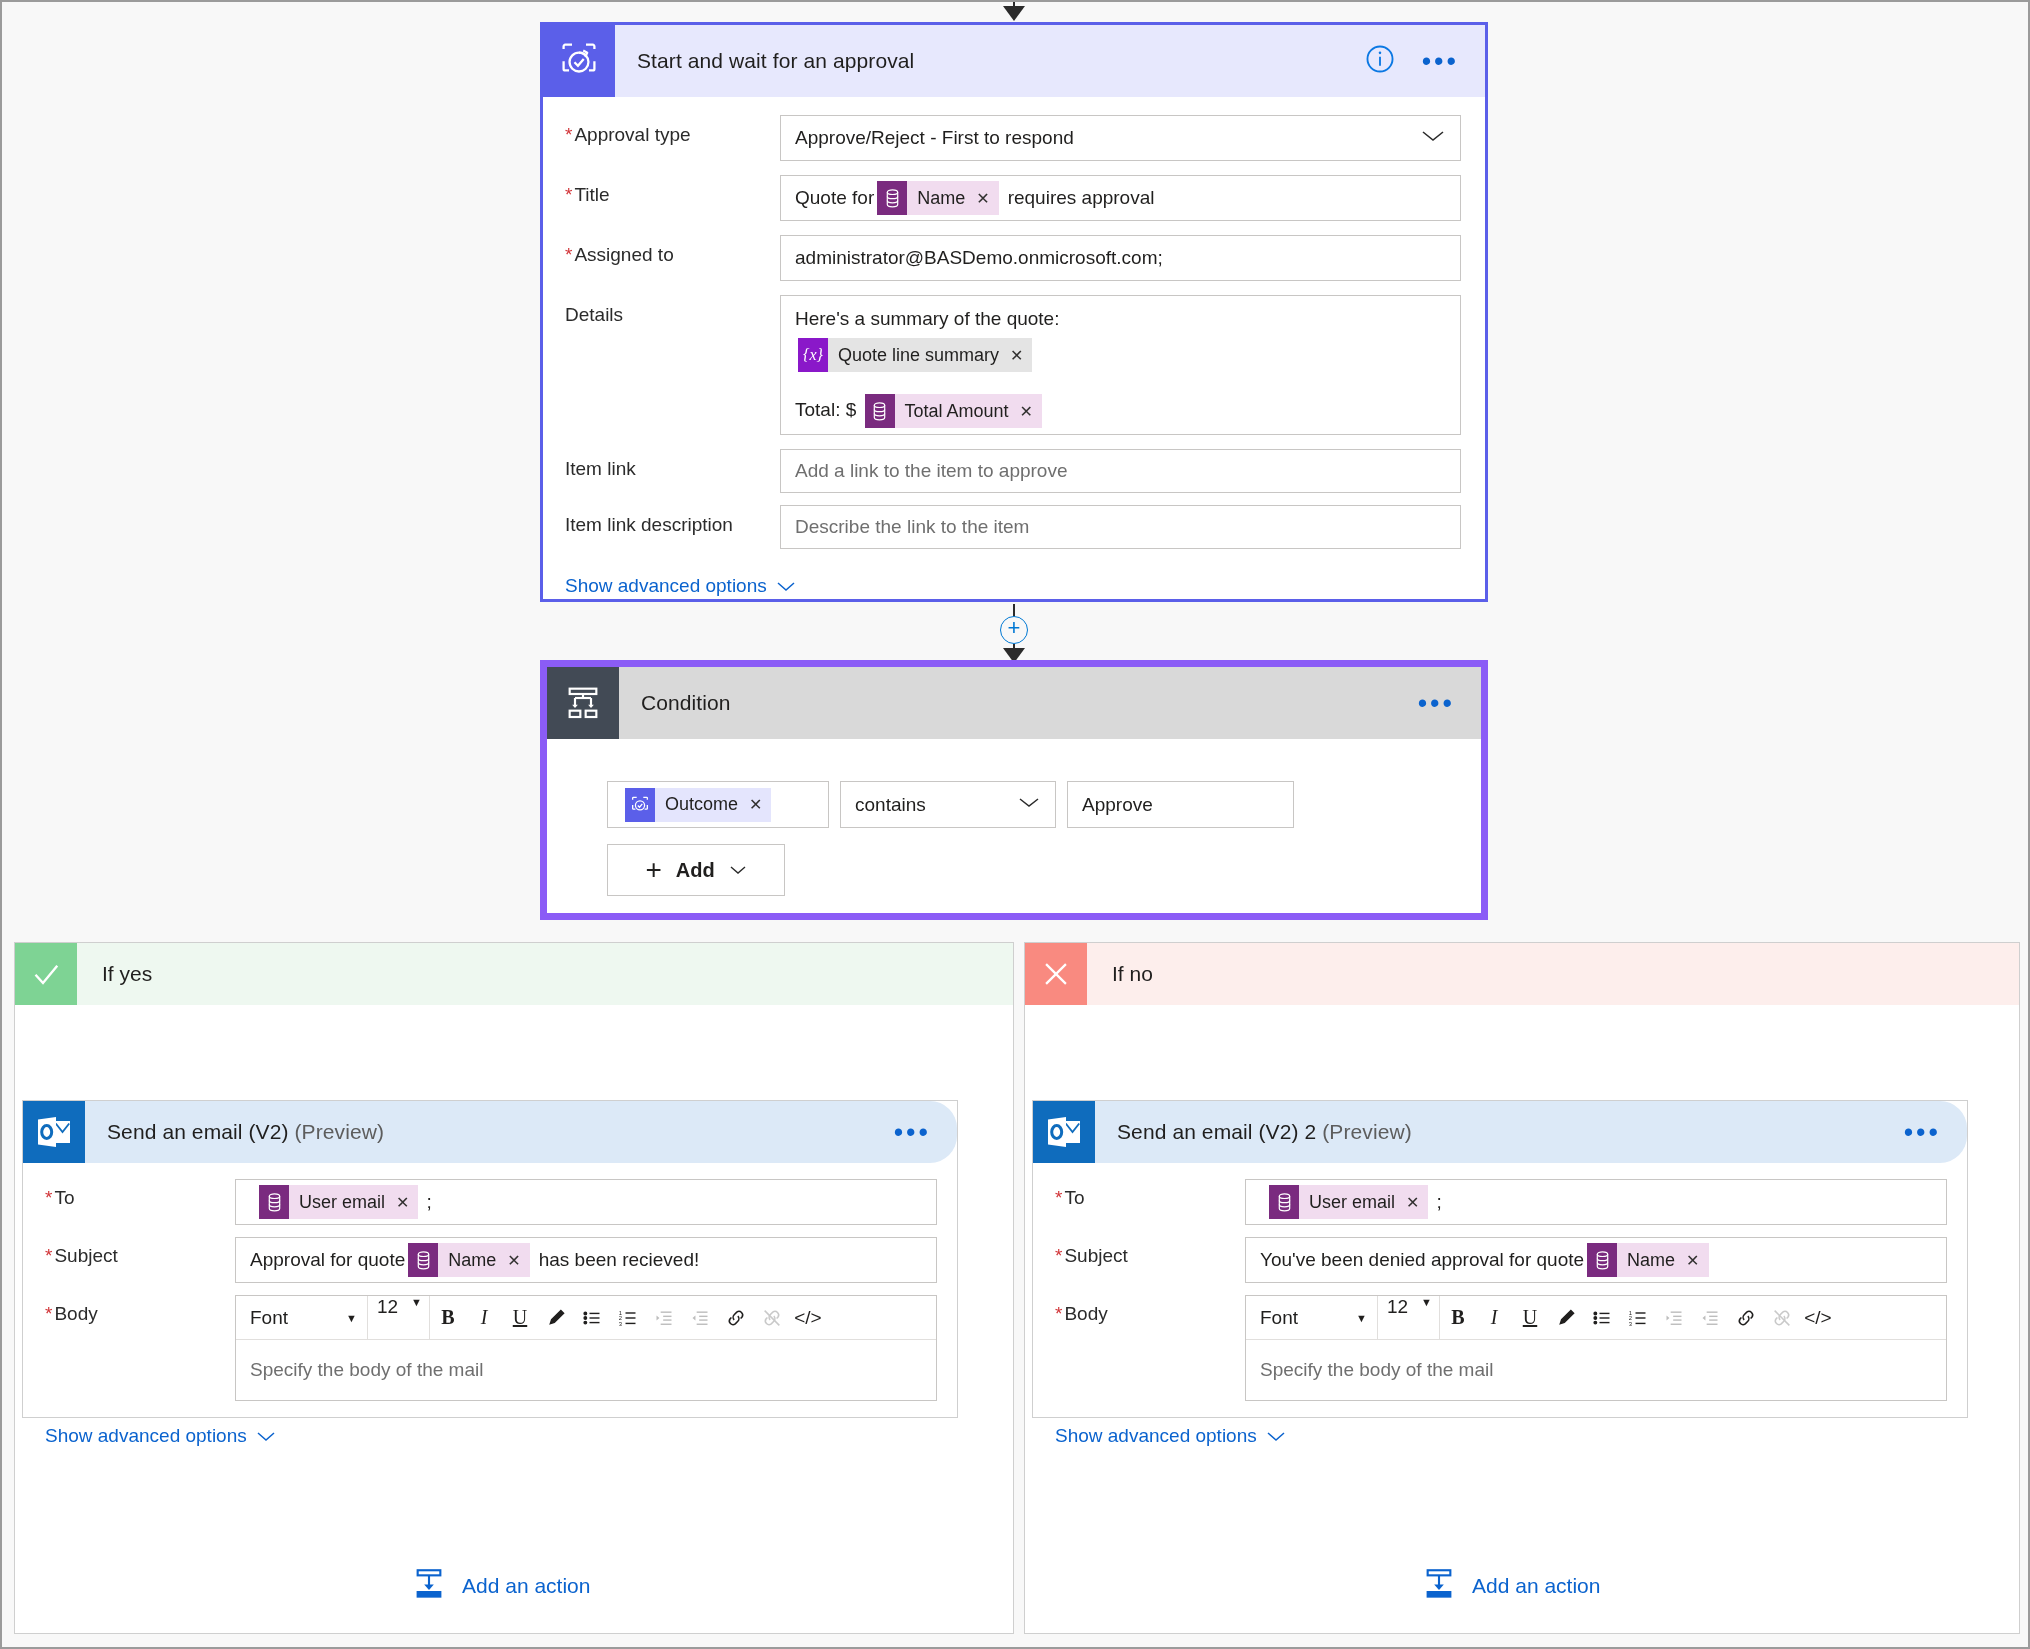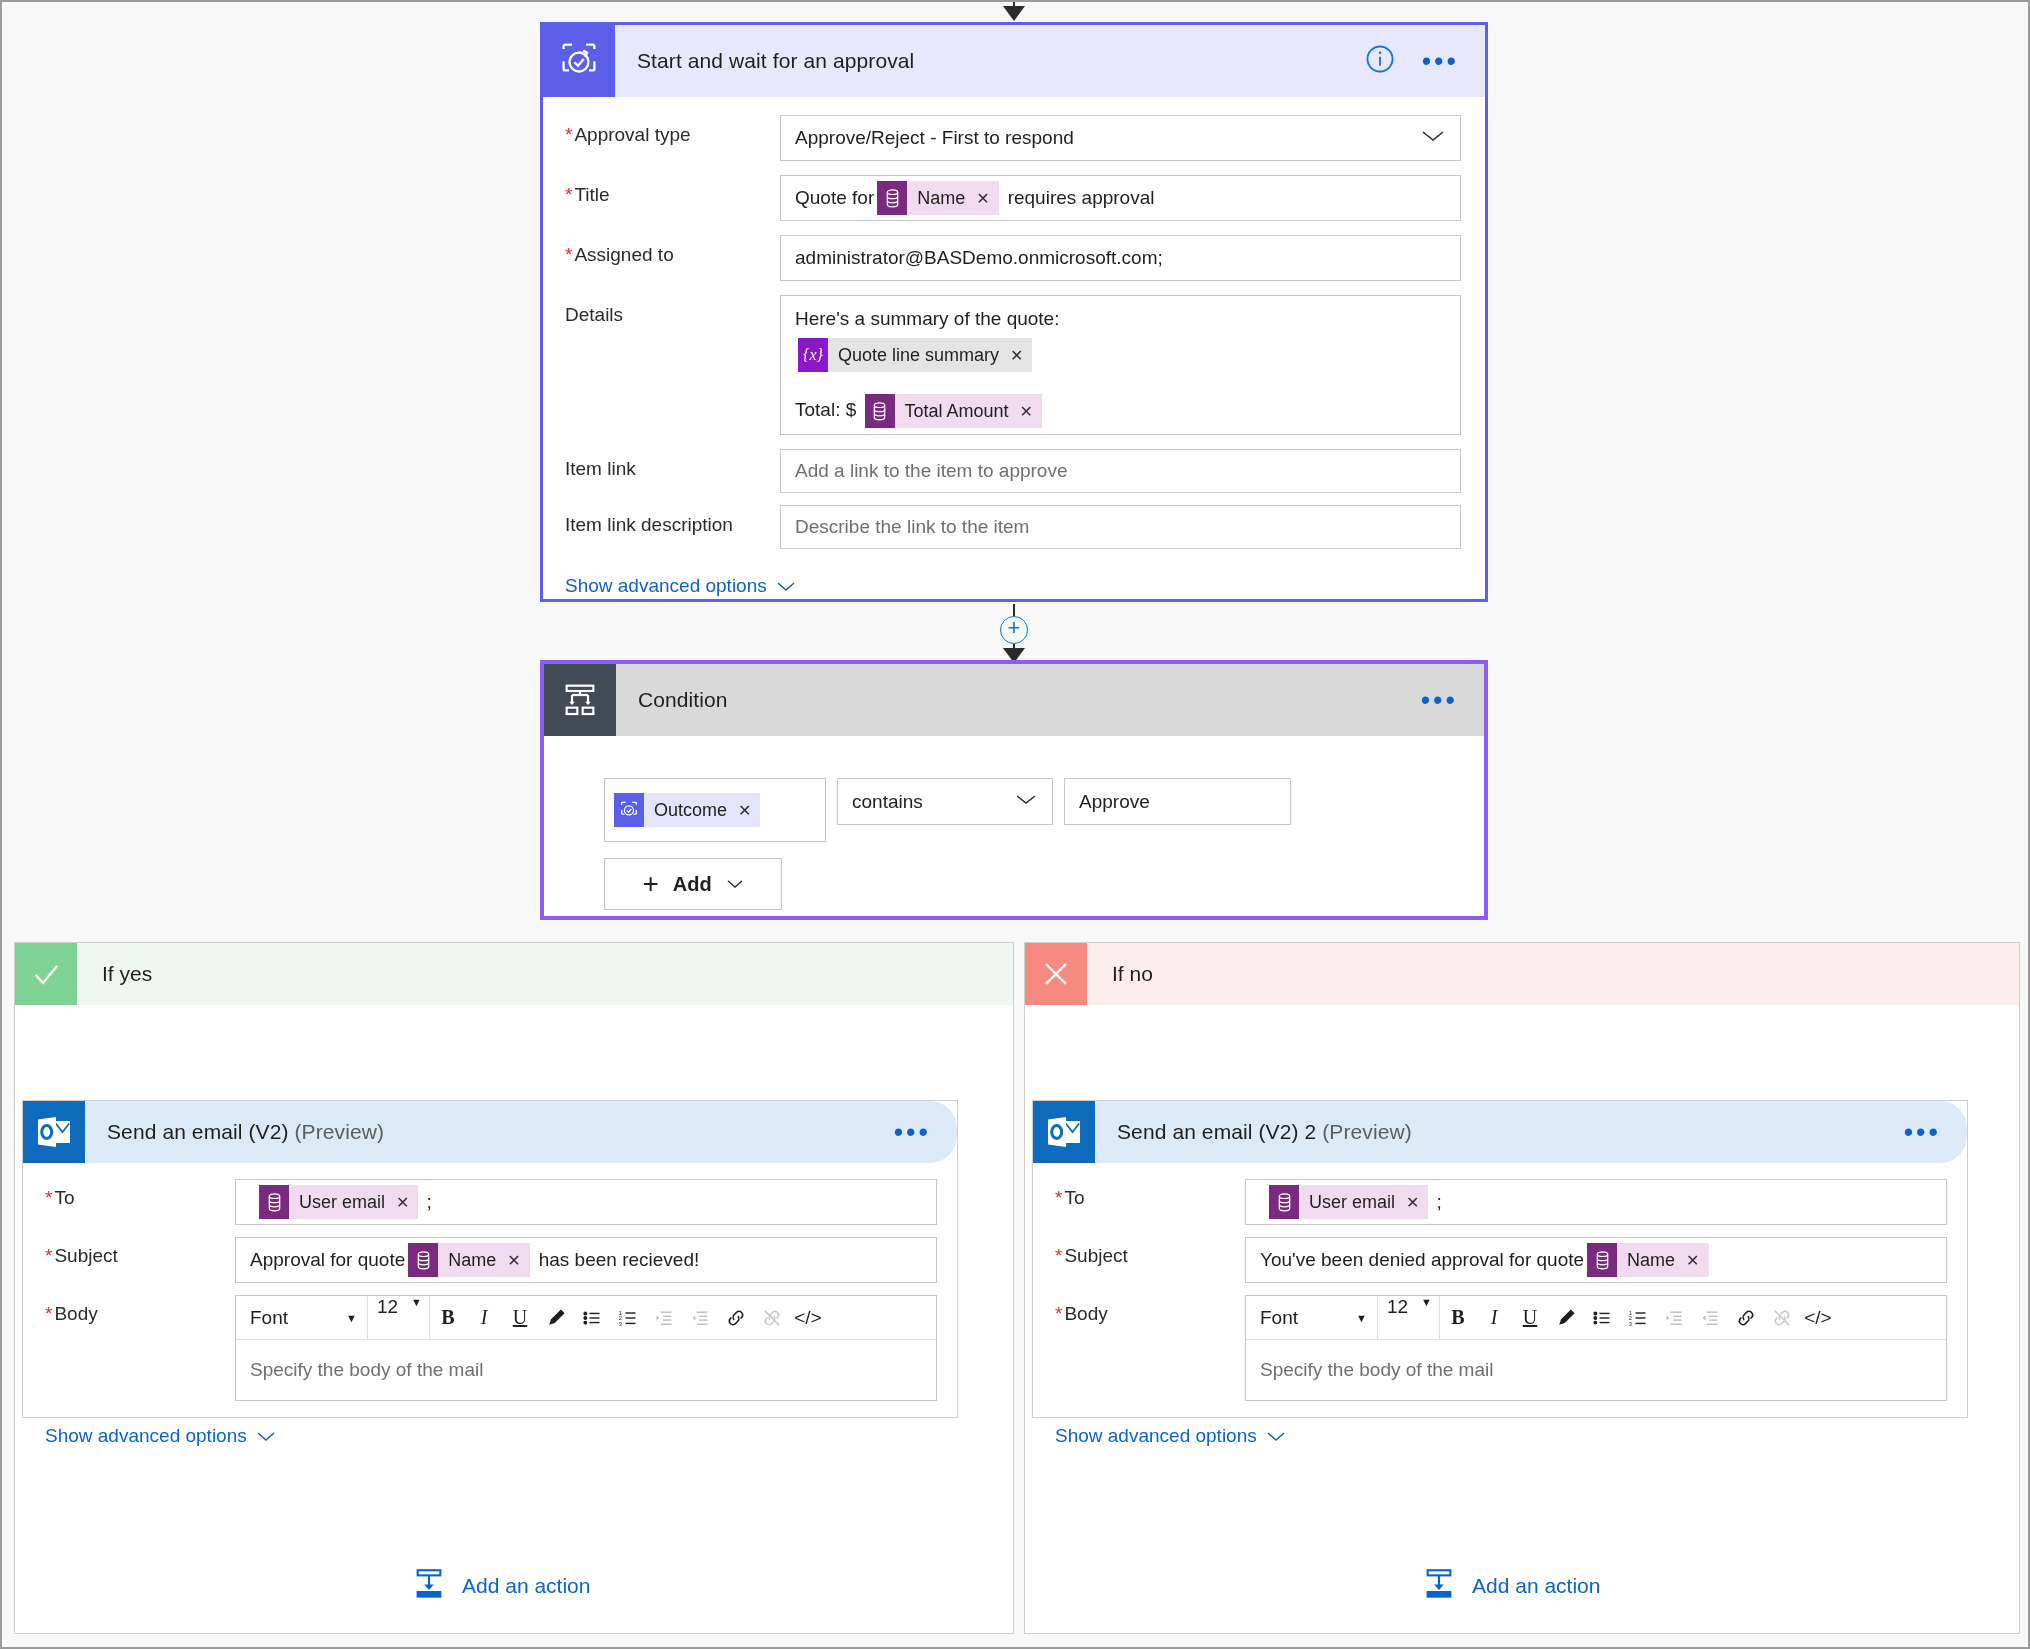--- a/index.html
+++ b/index.html
@@ -118,28 +118,28 @@
   .details-total { margin-top:22px; font-size:19px; }
 
   .link {
     color:#0b63ce; font-size:19px; cursor:pointer;
     display:inline-flex; align-items:center; gap:9px;
   }
 
   
   #condition-card {
     left:540px; top:660px; width:948px; height:260px;
-    border:4px solid #8b5cf6; background:#fff;
+    border:7px solid #8b5cf6; background:#fff;
   }
   #condition-card .card-head { background:#d9d9d9; height:72px;}
   #condition-card .card-icon { background:#424a55; width:72px;min-width:72px;}
   .cond-row { display:flex; align-items:stretch; padding:42px 0 0 60px; gap:11px;}
   .cond-tokenbox {
     width:222px; border:1px solid #c8c6c4; background:#fff;
-    display:flex; align-items:center; padding:0 6px; height:64px;
+    display:flex; align-items:center; padding:0 14px; height:47px;
   }
   .cond-select {
     width:216px; border:1px solid #c8c6c4; background:#fff;
     display:flex;align-items:center;justify-content:space-between;
     padding:0 14px; font-size:19px; height:47px; color:#201f1e; cursor:pointer;
   }
   .cond-value {
     width:227px; border:1px solid #c8c6c4; background:#fff;
     display:flex;align-items:center; padding:0 14px; font-size:19px;
     height:47px; color:#201f1e;

